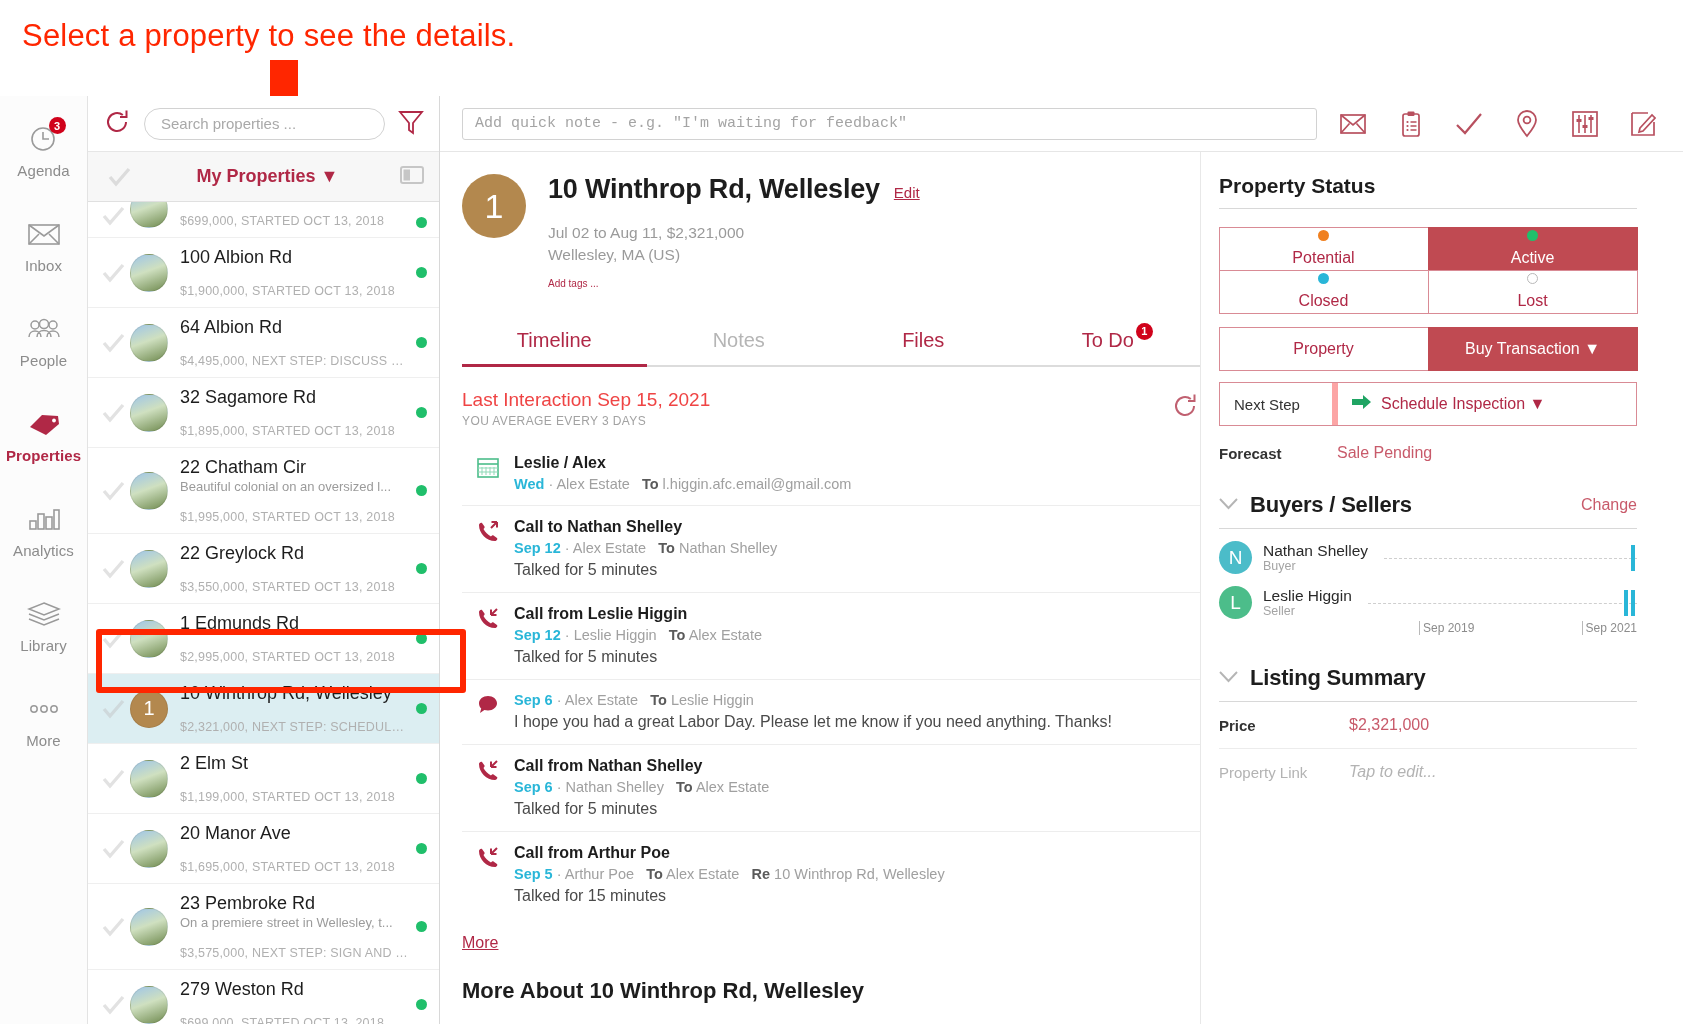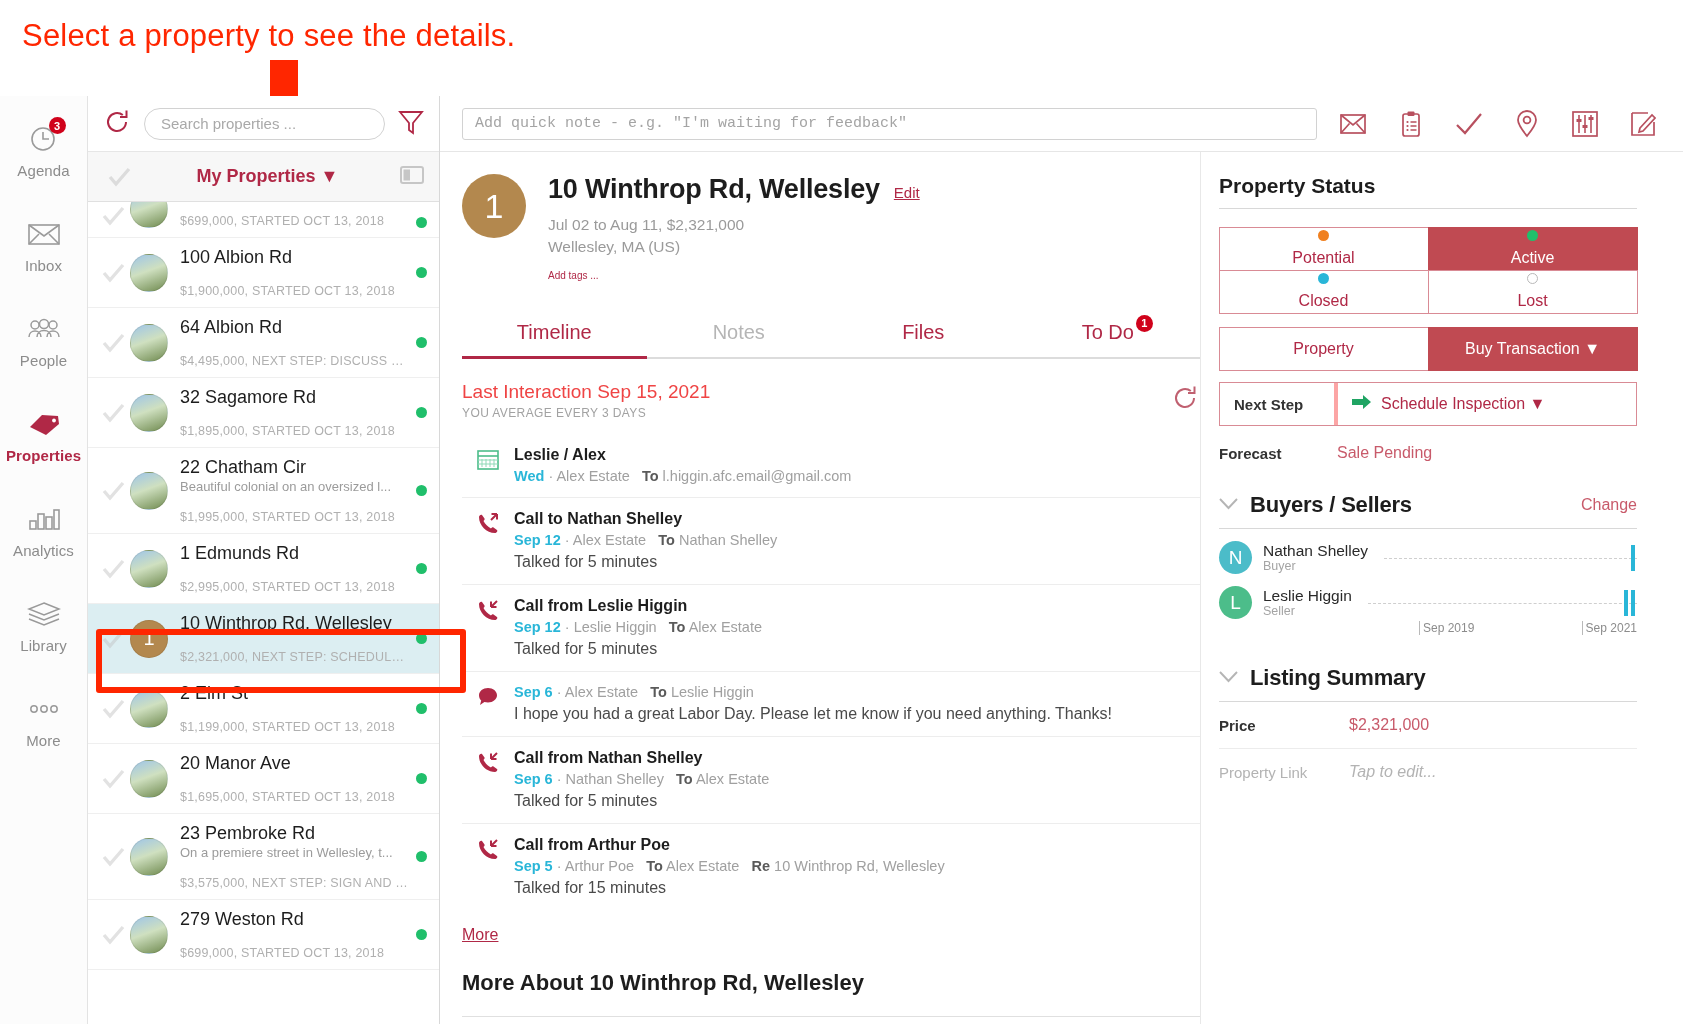--- a/index.html
+++ b/index.html
@@ -119,21 +119,21 @@
   
   .prop-head { display: flex; padding: 22px 0 0 0; }
   .prop-avatar {
     width: 64px; height: 64px; border-radius: 50%; background: #b3884e; color: #fff;
     display: flex; align-items: center; justify-content: center; font-size: 34px;
     font-weight: 300; flex-shrink: 0; margin-right: 22px;
   }
   .prop-title-row { display: flex; align-items: baseline; gap: 14px; }
   .prop-title { font-size: 27px; color: #1d1d1d; font-weight: 600; letter-spacing: -.2px; }
   .prop-edit { font-size: 15px; color: #b02846; text-decoration: underline; cursor: pointer; }
-  .prop-meta { font-size: 15.5px; color: #9a9a9a; margin-top: 9px; line-height: 1.45; }
+  .prop-meta { font-size: 15.5px; color: #9a9a9a; margin-top: 17px; line-height: 1.45; }
   .prop-tags { font-size: 10px; color: #b02846; margin-top: 11px; cursor: pointer; }
 
   
   .tabs { display: flex; margin-top: 40px; border-bottom: 2px solid #dcdcdc; width: 738px; }
   .tab {
     flex: 1; text-align: center; padding-bottom: 13px; font-size: 20px;
     color: #b02846; cursor: pointer; position: relative;
   }
   .tab.inactive { color: #b5b5b5; }
   .tab.active::after {
@@ -187,21 +187,21 @@
   .type-grid { display: grid; grid-template-columns: 1fr 1fr; margin-top: 14px; }
   .type-cell {
     border: 1px solid #d98b95; height: 44px; display: flex; align-items: center;
     justify-content: center; font-size: 16px; color: #b02846; cursor: pointer; margin: -0.5px; gap: 6px;
   }
   .type-cell.on { background: #c04a52; color: #fff; border-color: #c04a52; }
 
   .nextstep-row { display: flex; margin-top: 12px; border: 1px solid #d98b95; height: 44px; }
   .nextstep-lbl {
     width: 118px; display: flex; align-items: center; padding-left: 14px;
-    font-size: 15px; font-weight: bold; color: #333; border-right: 4px solid #fca5a5;
+    font-size: 15px; font-weight: normal; color: #333; border-right: 6px solid #fca5a5;
   }
   .nextstep-val {
     flex: 1; display: flex; align-items: center; gap: 9px; padding-left: 14px;
     font-size: 16px; color: #b02846; cursor: pointer;
   }
   .forecast-row { display: flex; align-items: center; margin-top: 18px; }
   .forecast-lbl { width: 118px; font-size: 15px; font-weight: bold; color: #333; }
   .forecast-val { font-size: 16px; color: #c85a6a; }
 
   .sec-head { display: flex; align-items: center; margin-top: 30px; }
@@ -419,20 +419,33 @@
           </span>
         <div class="row-thumb"></div>
         <div class="row-body">
           <div class="row-title">22 Chatham Cir</div>
           <div class="row-desc">Beautiful colonial on an oversized l...</div>
           <div class="row-sub">$1,995,000, STARTED OCT 13, 2018</div>
         </div>
         <span class="row-dot"></span>
       </div>
 
+      <div class="prop-row">
+        <span class="row-check">
+            <svg width="24" height="24" viewBox="0 0 24 24">
+              <path d="M3 12 L9 19 L22 4" fill="none" stroke="#e2e2e2" stroke-width="3.4"></path>
+            </svg>
+          </span>
+        <div class="row-thumb"></div>
+        <div class="row-body">
+          <div class="row-title">22 Greylock Rd</div>
+          <div class="row-sub">$3,550,000, STARTED OCT 13, 2018</div>
+        </div>
+        <span class="row-dot"></span>
+      </div>
 
       <div class="prop-row">
         <span class="row-check">
             <svg width="24" height="24" viewBox="0 0 24 24">
               <path d="M3 12 L9 19 L22 4" fill="none" stroke="#e2e2e2" stroke-width="3.4"></path>
             </svg>
           </span>
         <div class="row-thumb"></div>
         <div class="row-body">
           <div class="row-title">1 Edmunds Rd</div>

